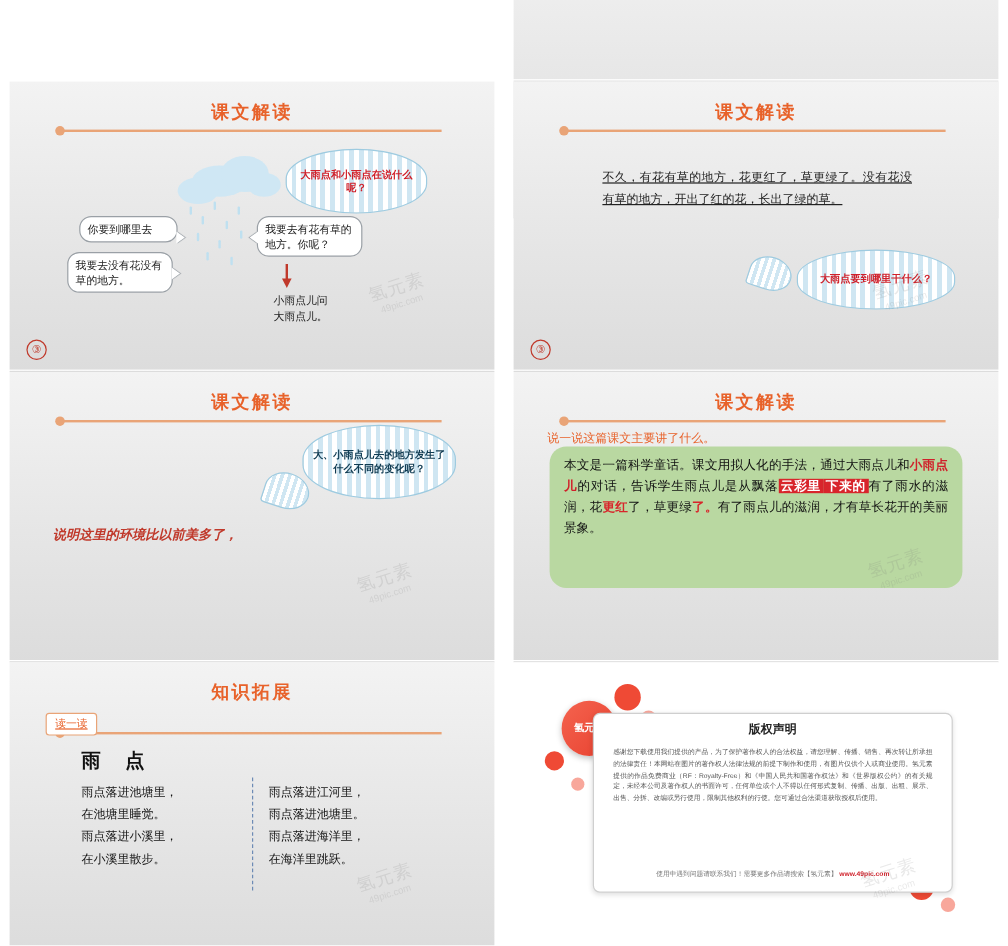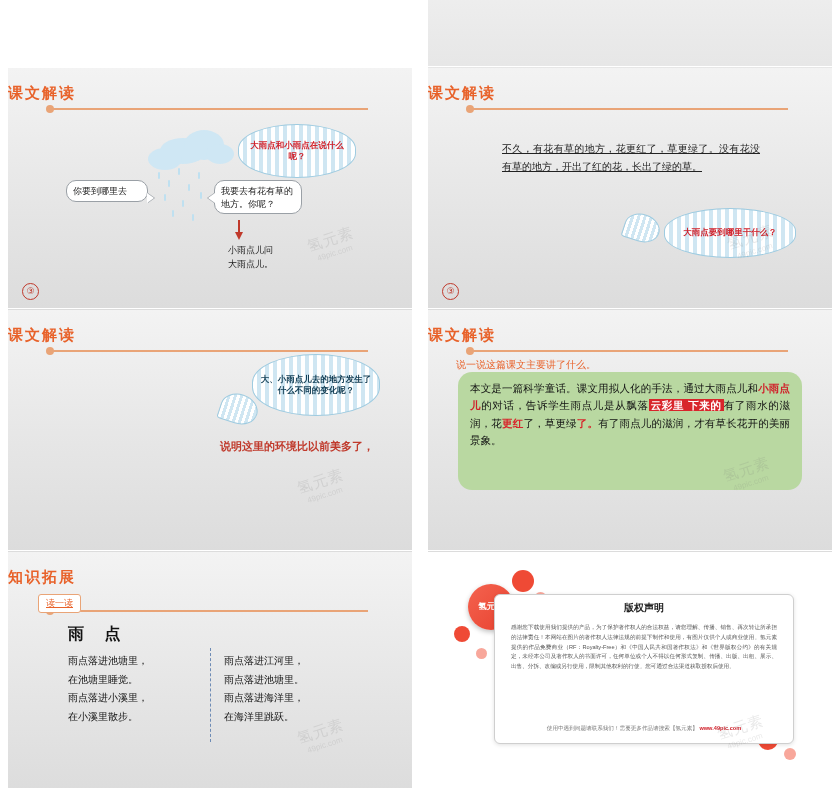--- a/index.html
+++ b/index.html
@@ -26,20 +26,21 @@
   .c0{left:8px;}
   .c1{left:428px;}
   .r0{top:-60px;}
   .r1{top:68px;}
   .r2{top:310px;}
   .r3{top:552px;}
 
   
   .title{
     position:absolute;left:0;right:0;top:16px;
+    text-align:center;
     font-size:15px;font-weight:bold;color:#e8622a;
     letter-spacing:2px;
   }
   .title-rule{
     position:absolute;left:44px;right:44px;top:40px;height:0;
     border-top:2px solid #e9a477;
   }
   .title-rule:after{
     content:"";position:absolute;left:-6px;top:-5px;
     width:8px;height:8px;border-radius:50%;
@@ -140,21 +141,21 @@
   
   .para{
     position:absolute;font-size:10px;color:#222;line-height:1.75;
     text-align:justify;
     text-decoration:underline;
   }
 
   
   .redpara{
     position:absolute;font-size:11px;color:#c0392b;line-height:1.9;
-    text-align:right;font-weight:bold;
+    text-align:left;font-weight:bold;font-style:italic;
   }
 
   
   .subline{
     position:absolute;left:28px;top:48px;
     font-size:10px;color:#e8622a;
   }
   .greenbox{
     position:absolute;left:30px;top:62px;width:344px;height:118px;
     background:#b9d8a1;border-radius:14px;
@@ -257,20 +258,21 @@
     <div class="rain" style="left:190px;top:104px;"></div>
     <div class="rain" style="left:156px;top:126px;"></div>
     <div class="rain" style="left:174px;top:132px;"></div>
     <div class="rain" style="left:192px;top:124px;"></div>
     <div class="rain" style="left:164px;top:142px;"></div>
     <div class="rain" style="left:184px;top:146px;"></div>
 
     <div class="striped red" style="left:230px;top:56px;width:118px;height:54px;">大雨点和小雨点在说什么呢？</div>
 
     <div class="bubble tail-r" style="left:58px;top:112px;width:82px;height:22px;">你要到哪里去</div>
+    <div class="bubble tail-r" style="left:48px;top:142px;width:88px;height:34px;">我要去没有花没有草的地方。</div>
 
     <div class="bubble tail-l" style="left:206px;top:112px;width:88px;height:34px;">我要去有花有草的地方。你呢？</div>
 
     <div class="arrow-stem" style="left:230px;top:152px;height:14px;"></div>
     <div class="arrow-down" style="left:227px;top:164px;"></div>
 
     <div class="caption" style="left:192px;top:176px;white-space:pre-line;margin-left:28px;">小雨点儿问
 大雨点儿。</div>
 
     <div class="page-num">③</div>

